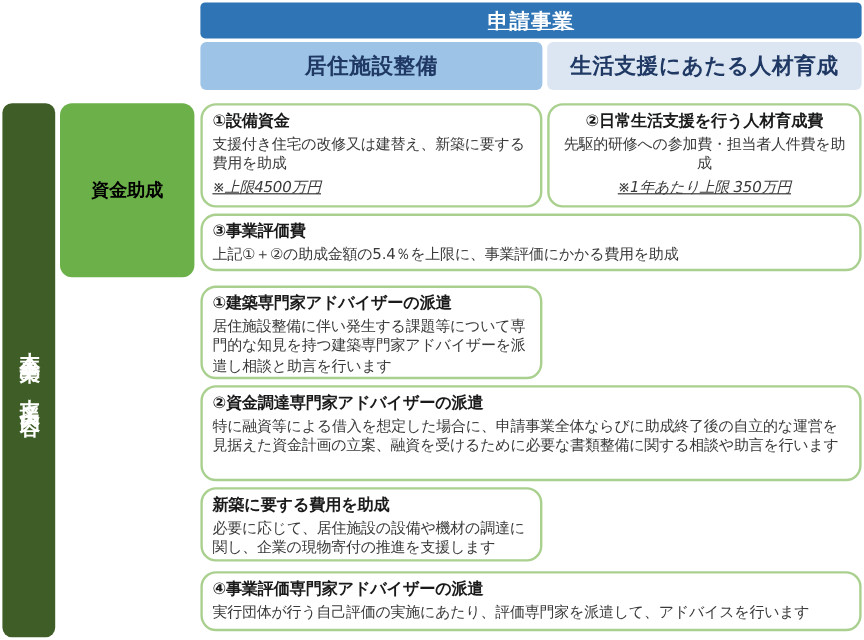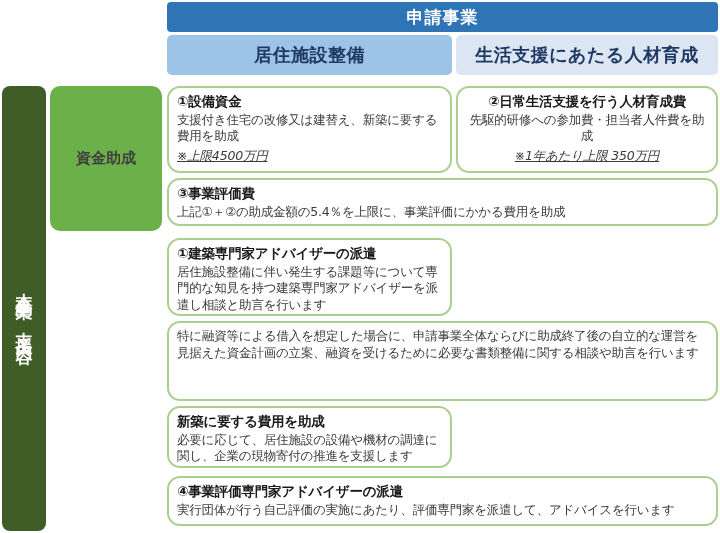--- a/index.html
+++ b/index.html
@@ -28,20 +28,21 @@
     left: 167px; top: 2px; width: 551px; height: 30px;
     background: #2f74b5;
     border-radius: 4px;
     color: #ffffff;
     font-size: 17px;
     font-weight: bold;
     display: flex;
     align-items: center;
     justify-content: center;
     letter-spacing: 1px;
+    text-decoration: underline;
   }
   .hdr-sub {
     top: 35px; height: 40px;
     border-radius: 5px;
     font-size: 18px;
     font-weight: bold;
     display: flex;
     align-items: center;
     justify-content: center;
     letter-spacing: 0.5px;
@@ -74,21 +75,21 @@
     text-orientation: upright;
     letter-spacing: 5px;
     line-height: 1;
   }
 
   
   .cat {
     left: 50px;
     width: 112px;
     border-radius: 10px;
-    color: #404040;
+    color: #000000;
     font-size: 15px;
     font-weight: bold;
     display: flex;
     align-items: center;
     justify-content: center;
     text-align: center;
     line-height: 1.35;
   }
   .cat-funding {
     top: 86px; height: 145px;
@@ -183,20 +184,21 @@
     <p class="card-title">③事業評価費</p>
     <p class="card-body">上記①＋②の助成金額の5.4％を上限に、事業評価にかかる費用を助成</p>
   </div>
 
   <div class="abs card c-kenchiku" style="border-color: rgb(169, 208, 142); background-color: rgb(255, 255, 255);">
     <p class="card-title">①建築専門家アドバイザーの派遣</p>
     <p class="card-body">居住施設整備に伴い発生する課題等について専門的な知見を持つ建築専門家アドバイザーを派遣し相談と助言を行います</p>
   </div>
 
   <div class="abs card c-shikin" style="border-color: rgb(169, 208, 142); background-color: rgb(255, 255, 255);">
+    <p class="card-title">②資金調達専門家アドバイザーの派遣</p>
     <p class="card-body">特に融資等による借入を想定した場合に、申請事業全体ならびに助成終了後の自立的な運営を見据えた資金計画の立案、融資を受けるために必要な書類整備に関する相談や助言を行います</p>
   </div>
 
   <div class="abs card c-kigyou" style="border-color: rgb(169, 208, 142); background-color: rgb(255, 255, 255);">
     <p class="card-title">新築に要する費用を助成</p>
     <p class="card-body">必要に応じて、居住施設の設備や機材の調達に関し、企業の現物寄付の推進を支援します</p>
   </div>
 
   <div class="abs card c-jigyou" style="border-color: rgb(169, 208, 142); background-color: rgb(255, 255, 255);">
     <p class="card-title">④事業評価専門家アドバイザーの派遣</p>

